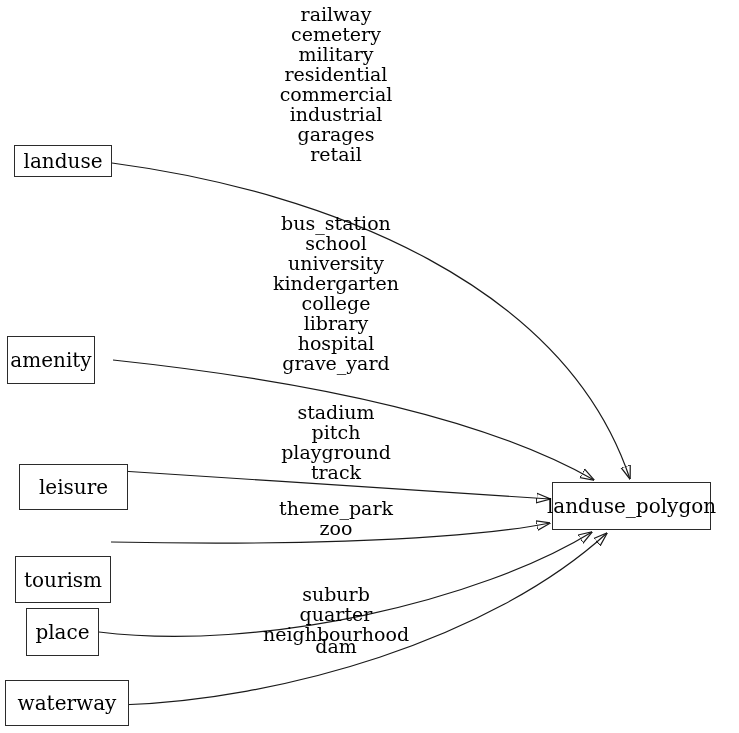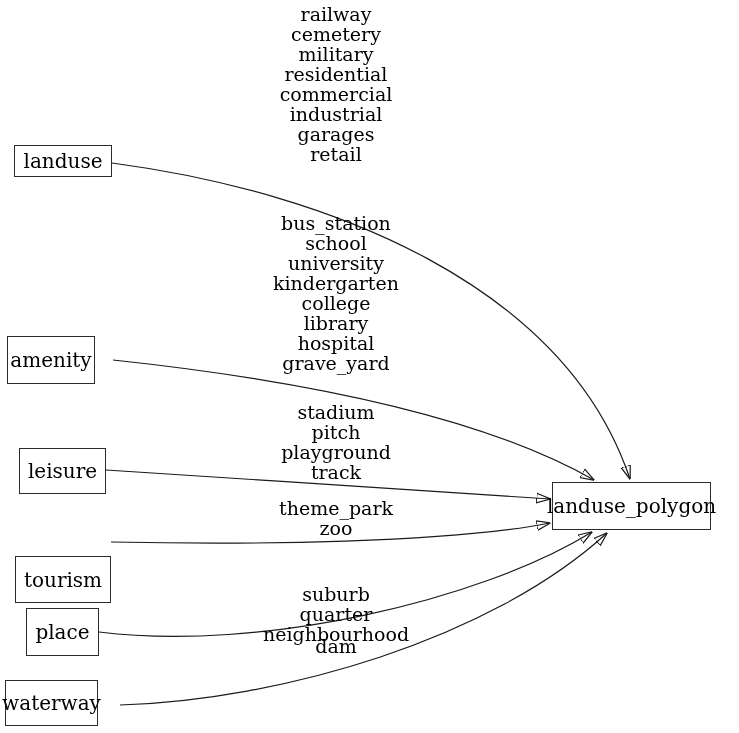--- a/index.html
+++ b/index.html
@@ -43,24 +43,24 @@
     position: absolute;
     width: 170px;
     text-align: center;
     font-size: 19px;
     line-height: 20px;
     white-space: pre-line;
   }
   
   .n-landuse         { left: 14px;  top: 145px; width: 98px;  height: 32px; }
   .n-amenity         { left: 7px;  top: 336px; width: 88px; height: 48px; }
-  .n-leisure         { left: 19px;  top: 448px; width: 87px;  height: 46px; }
+  .n-leisure         { left: 19px;  top: 464px; width: 109px;  height: 46px; }
   .n-tourism         { left: 15px;  top: 517px; width: 96px;  height: 47px; margin-top: 39px; }
   .n-place           { left: 26px;  top: 608px; width: 73px;  height: 48px; }
-  .n-waterway        { left: 5px;   top: 680px; width: 93px; height: 46px; }
+  .n-waterway        { left: 5px;   top: 680px; width: 124px; height: 46px; }
   .n-landuse-polygon { left: 552px; top: 482px; width: 159px; height: 48px; }
   
   .l-landuse  { left: 251px; top: 4px;   }
   .l-amenity  { left: 251px; top: 213px; }
   .l-leisure  { left: 251px; top: 402px; }
   .l-tourism  { left: 251px; top: 498px; }
   .l-place    { left: 251px; top: 551px; margin-top: 33px; }
   .l-waterway { left: 251px; top: 636px; }
 </style>
 </head>

